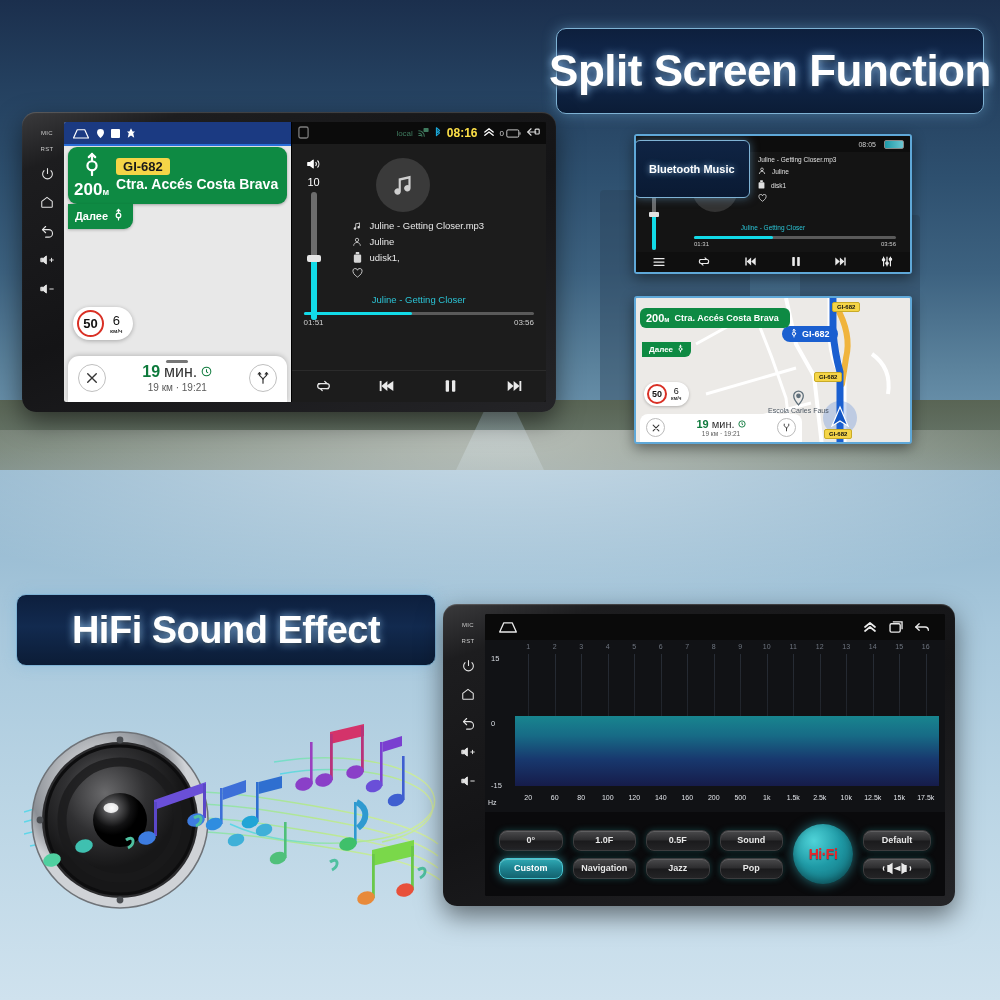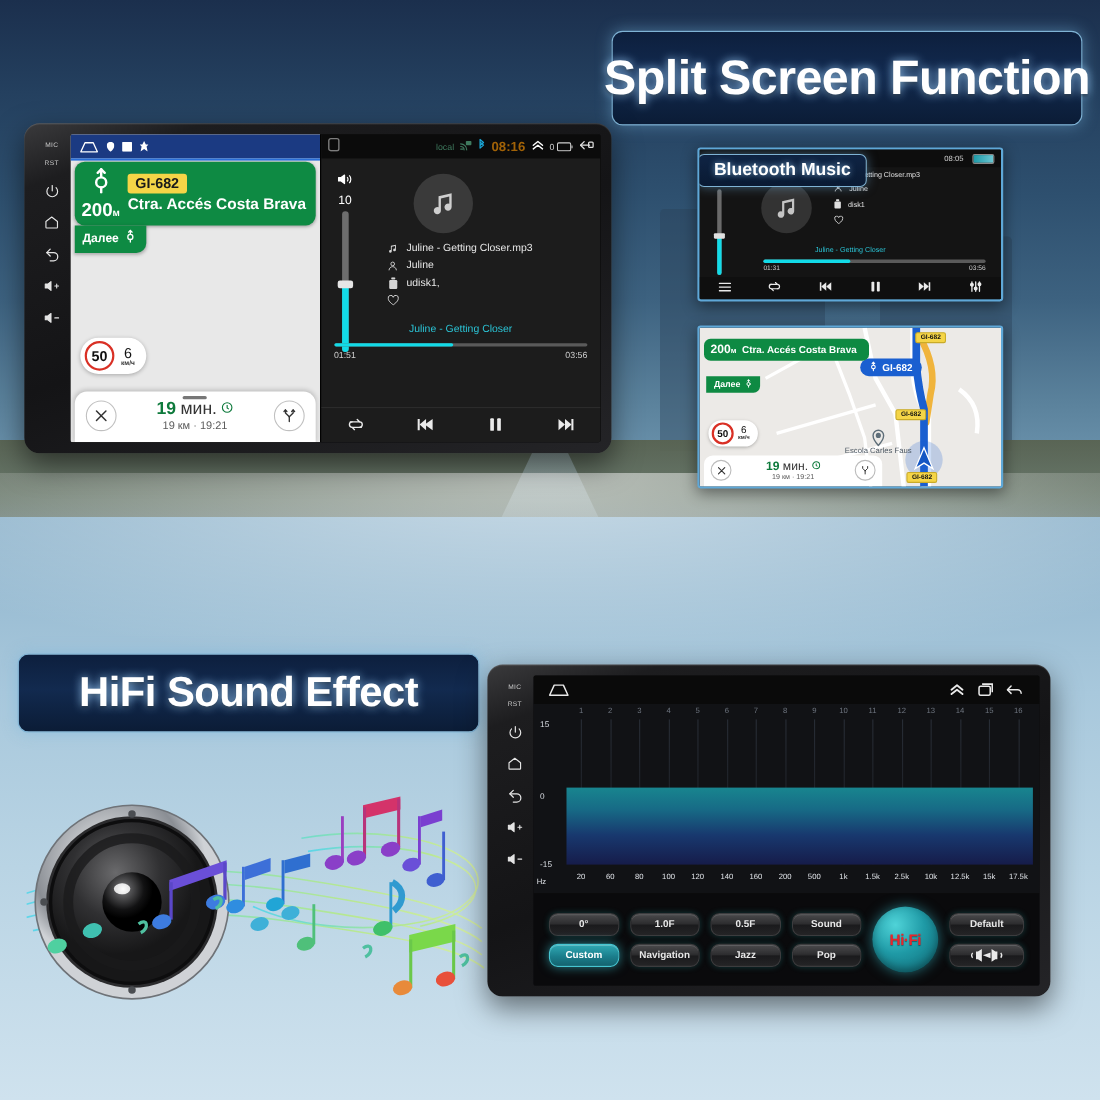--- a/index.html
+++ b/index.html
@@ -152,21 +152,21 @@
     display:flex; align-items:center; justify-content:center; gap:4px; }
   .eta-time .unit-w { color:#333; font-weight:500; }
   .eta-sub { font-size:10px; color:#5a5a5a; margin-top:1px; }
 
   
   .mus-statusbar {
     height:22px; background:#0b0b0b; display:flex; align-items:center;
     padding:0 6px; gap:5px; color:#d2d2d2; font-size:10px;
   }
   .mus-local { color:#3f7a5e; font-size:8px; }
-  .mus-time { font-weight:bold; font-size:12px; color:#a16207; }
+  .mus-time { font-weight:bold; font-size:12px; color:#fde047; }
   .mus-batt { display:flex; align-items:center; gap:2px; font-size:8px; }
   .sb-spacer { flex:1; }
 
   
   .mus-body { position:relative; height:calc(100% - 22px); }
   .vol-col { position:absolute; left:9px; top:12px; width:26px;
     display:flex; flex-direction:column; align-items:center; }
   .vol-num { color:#fff; font-size:11px; margin:2px 0 4px; font-weight:500; }
   .vol-track { width:6px; height:128px; background:#6d6d6d; border-radius:3px;
     position:relative; }
@@ -206,21 +206,21 @@
     position:absolute; border:2px solid #5fa8d8; border-radius:3px;
     overflow:hidden; background:#111;
     box-shadow:0 4px 14px rgba(0,0,0,.45);
   }
   #thumb-bt { left:634px; top:134px; width:278px; height:140px; }
   #thumb-gps { left:634px; top:296px; width:278px; height:148px; }
   .thumb-label {
     position:absolute; left:-2px; top:4px; z-index:9;
     background:linear-gradient(180deg,#0f2444,#0a1a33);
     border:1px solid #7fb3d5; border-radius:6px;
-    padding:5px 14px; color:#fff; font-size:16px; font-weight:bold;
+    padding:22px 14px; color:#fff; font-size:11px; font-weight:bold;
     text-shadow:0 0 6px rgba(140,195,240,.9);
     box-shadow:0 0 10px rgba(110,170,215,.5);
   }
 
   
   .bt-top { height:16px; background:#0d0d0d; display:flex; align-items:center;
     justify-content:flex-end; gap:8px; padding-right:6px;
     color:#cfcfcf; font-size:7px; }
   .bt-batt { width:20px; height:9px; border:1px solid #8a8a8a; border-radius:2px;
     background:linear-gradient(90deg,#1d9aa8,#6cc6d2); }

